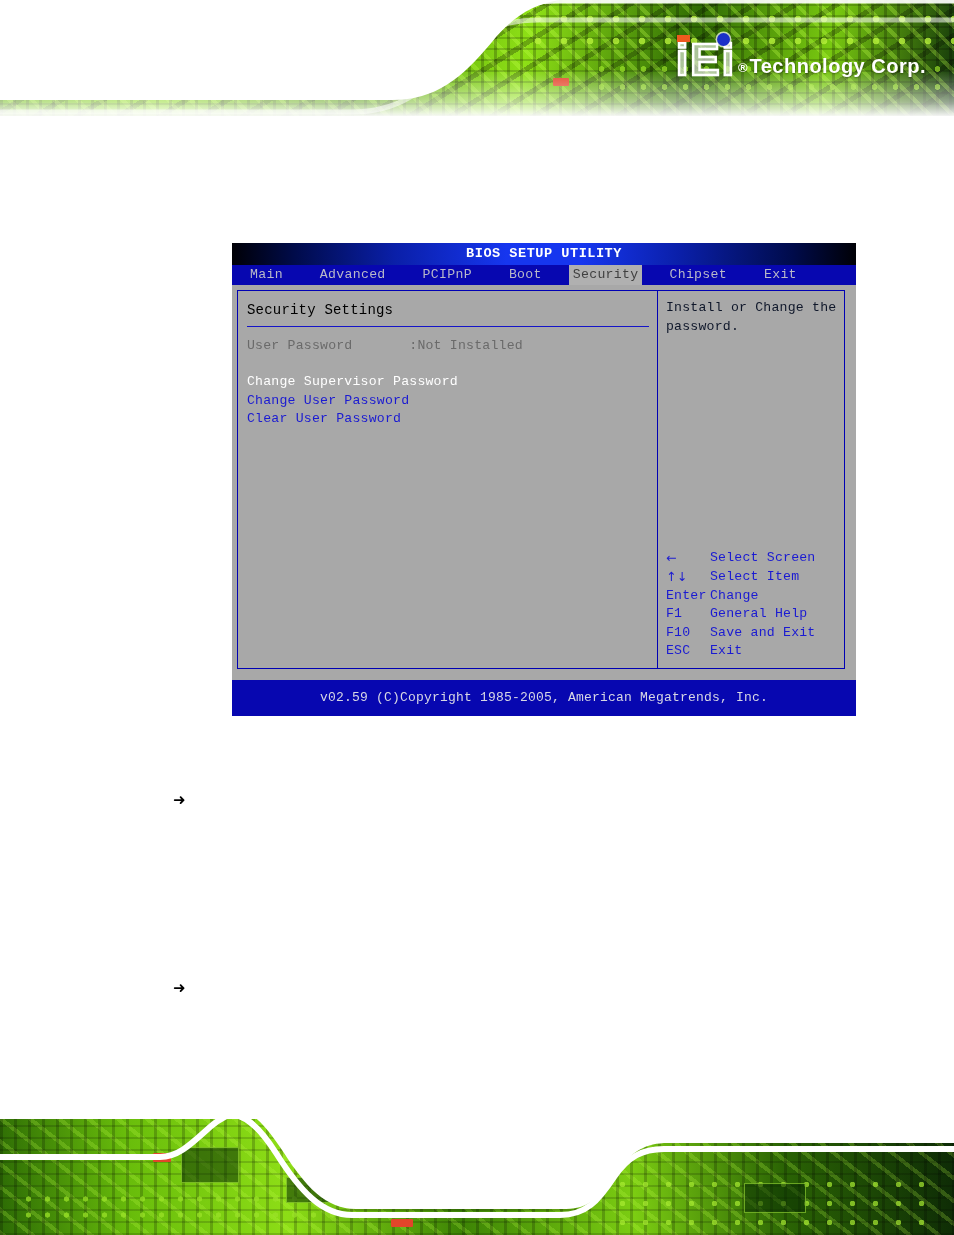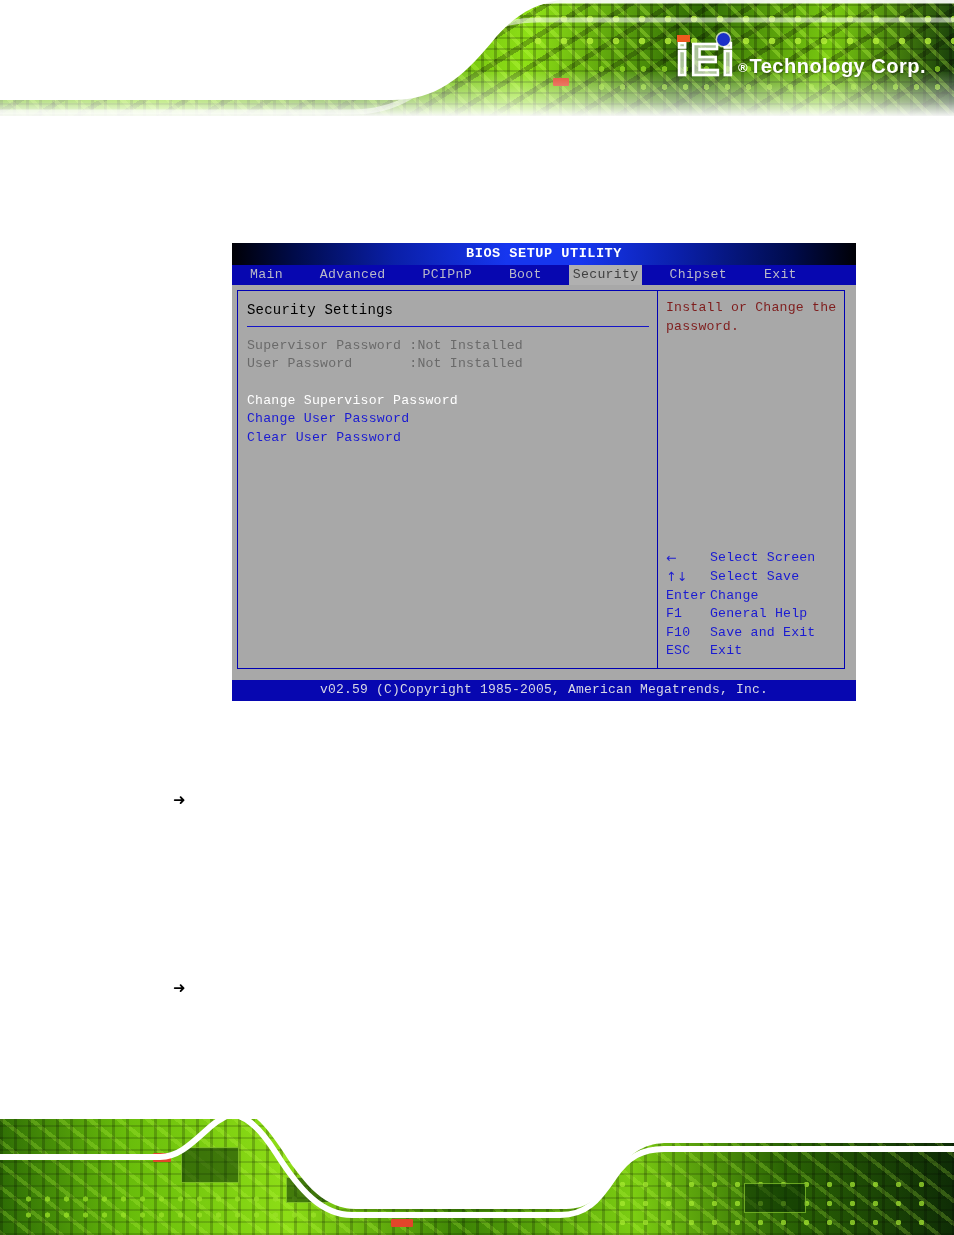--- a/index.html
+++ b/index.html
@@ -227,21 +227,21 @@
     white-space: pre;
     padding-left: 9px;
     letter-spacing: 0.2px;
   }
   .dim   { color: #6a6a6a; }
   .white { color: #ffffff; }
   .blue  { color: #1a1ad2; }
   .spacer { height: 18px; }
 
   .help-text {
-    color: #7f1d1d;
+    color: #0f172a;
     white-space: pre;
     padding-left: 8px;
     letter-spacing: 0.2px;
     font-family: Liberation Mono, monospace;
   }
   .nav-keys {
     margin-top: auto;
     padding: 0 0 7px 8px;
   }
   .nav-row {
@@ -252,21 +252,21 @@
   }
   .nav-key {
     width: 44px;
     flex: none;
   }
   .nav-key.sym { font-family: "DejaVu Sans", sans-serif; font-size: 12.5px; }
 
   .bios-footer {
     background: #0707b0;
     color: #d7d7e4;
-    height: 21px;
+    height: 36px;
     display: flex;
     align-items: center;
     justify-content: center;
     font-size: 13px;
     letter-spacing: 0.2px;
     white-space: pre;
   }
   .bios-footpad { height: 5px; background: #a8a8a8; }
 
   
@@ -379,42 +379,41 @@
     <span class="tab-gap"></span>
     <span class="bios-tab">Exit</span>
   </div>
 
   <div class="bios-body">
 
     <div class="bios-left">
       <div class="sec-title">Security Settings</div>
       <div class="sec-rule"></div>
 
-      <div class="line dim">Supervisor Password :Not Installed</div>
       <div class="line dim">User Password       :Not Installed</div>
 
       <div class="spacer"></div>
 
       <div class="line white">Change Supervisor Password</div>
       <div class="line blue">Change User Password</div>
       <div class="line blue">Clear User Password</div>
     </div>
 
     <div class="bios-right">
       <div class="help-text">Install or Change the</div>
       <div class="help-text">password.</div>
 
       <div class="nav-keys">
         <div class="nav-row">
           <span class="nav-key sym">←</span>
           <span>Select Screen</span>
         </div>
         <div class="nav-row">
           <span class="nav-key sym">↑↓</span>
-          <span>Select Save</span>
+          <span>Select Item</span>
         </div>
         <div class="nav-row">
           <span class="nav-key">Enter</span>
           <span>Change</span>
         </div>
         <div class="nav-row">
           <span class="nav-key">F1</span>
           <span>General Help</span>
         </div>
         <div class="nav-row">

